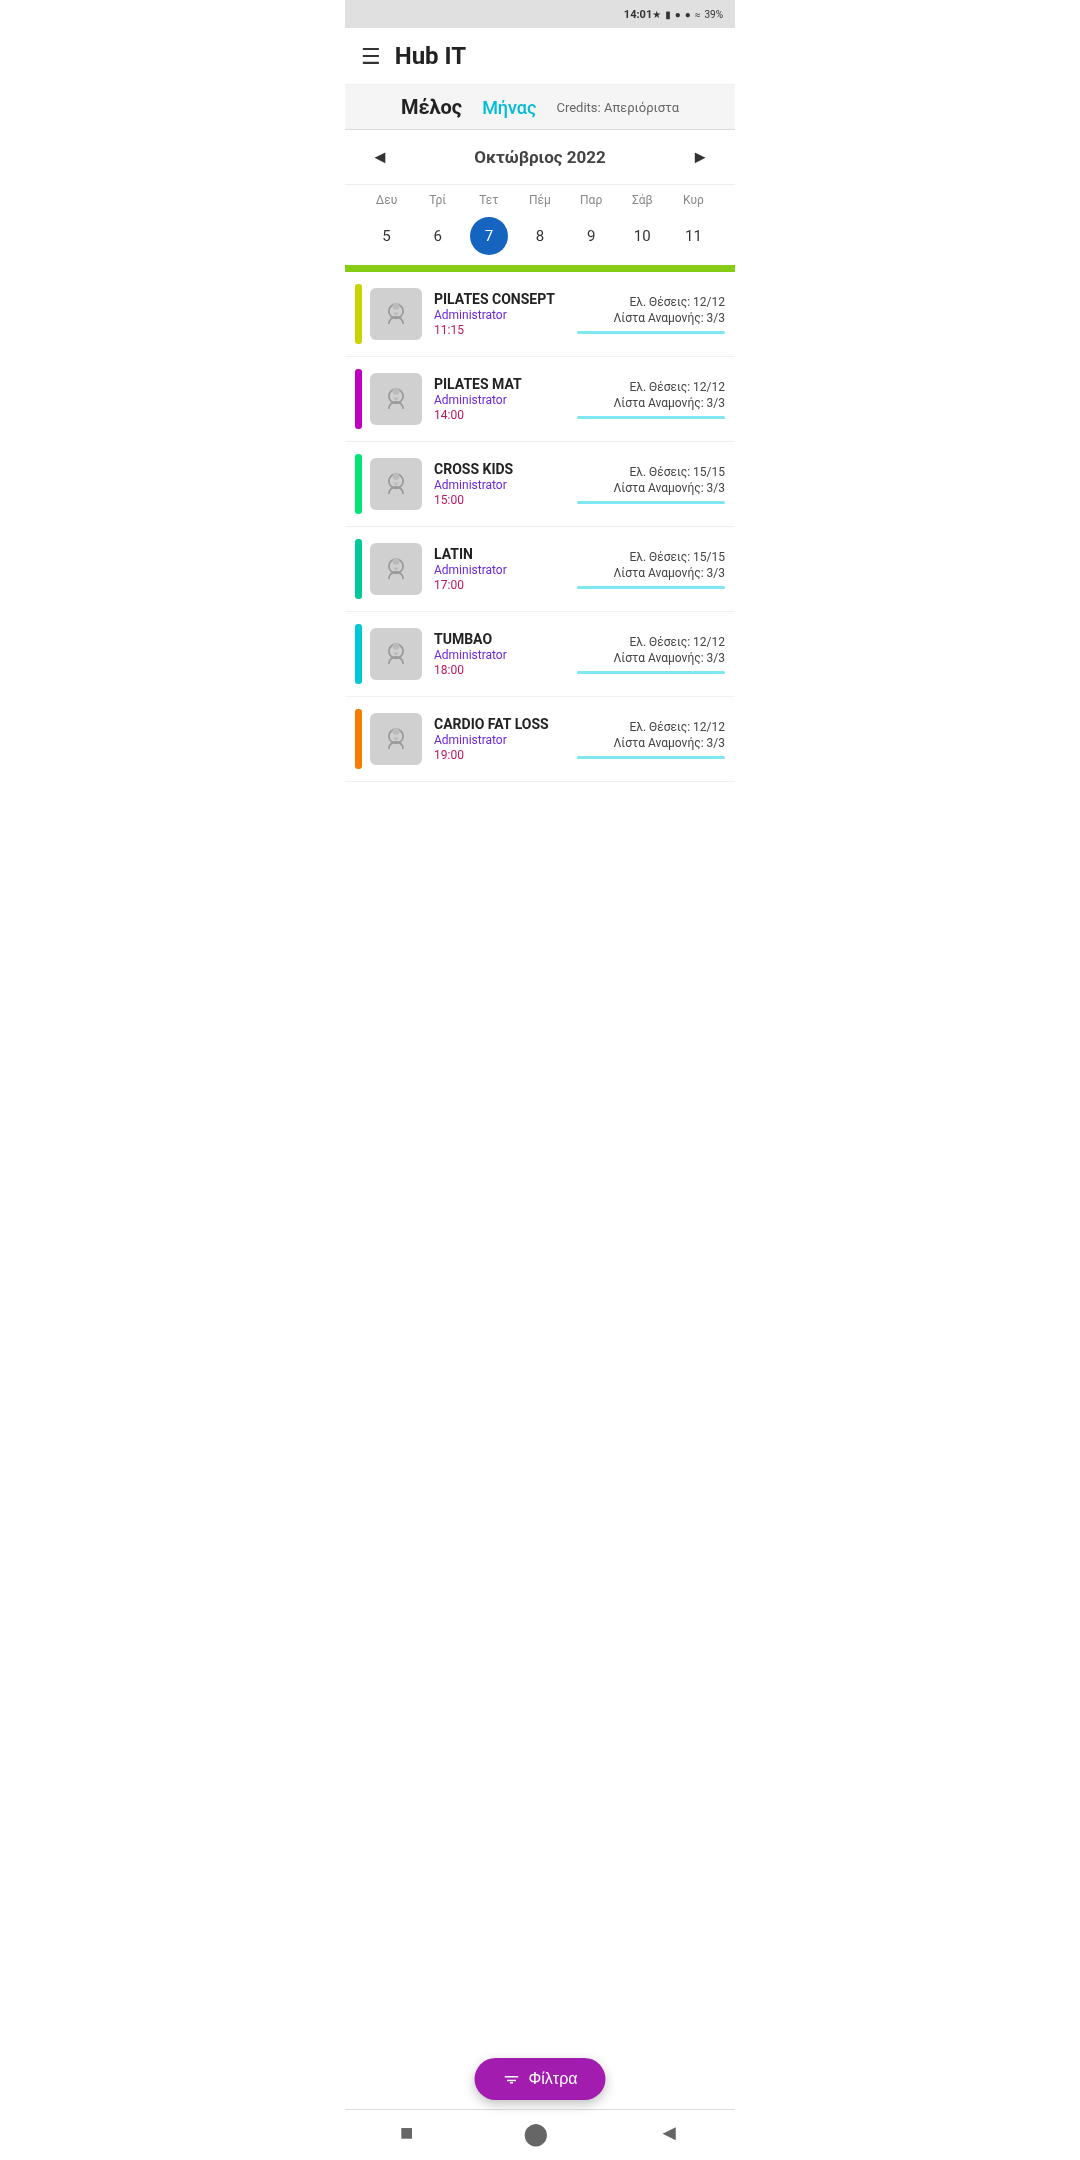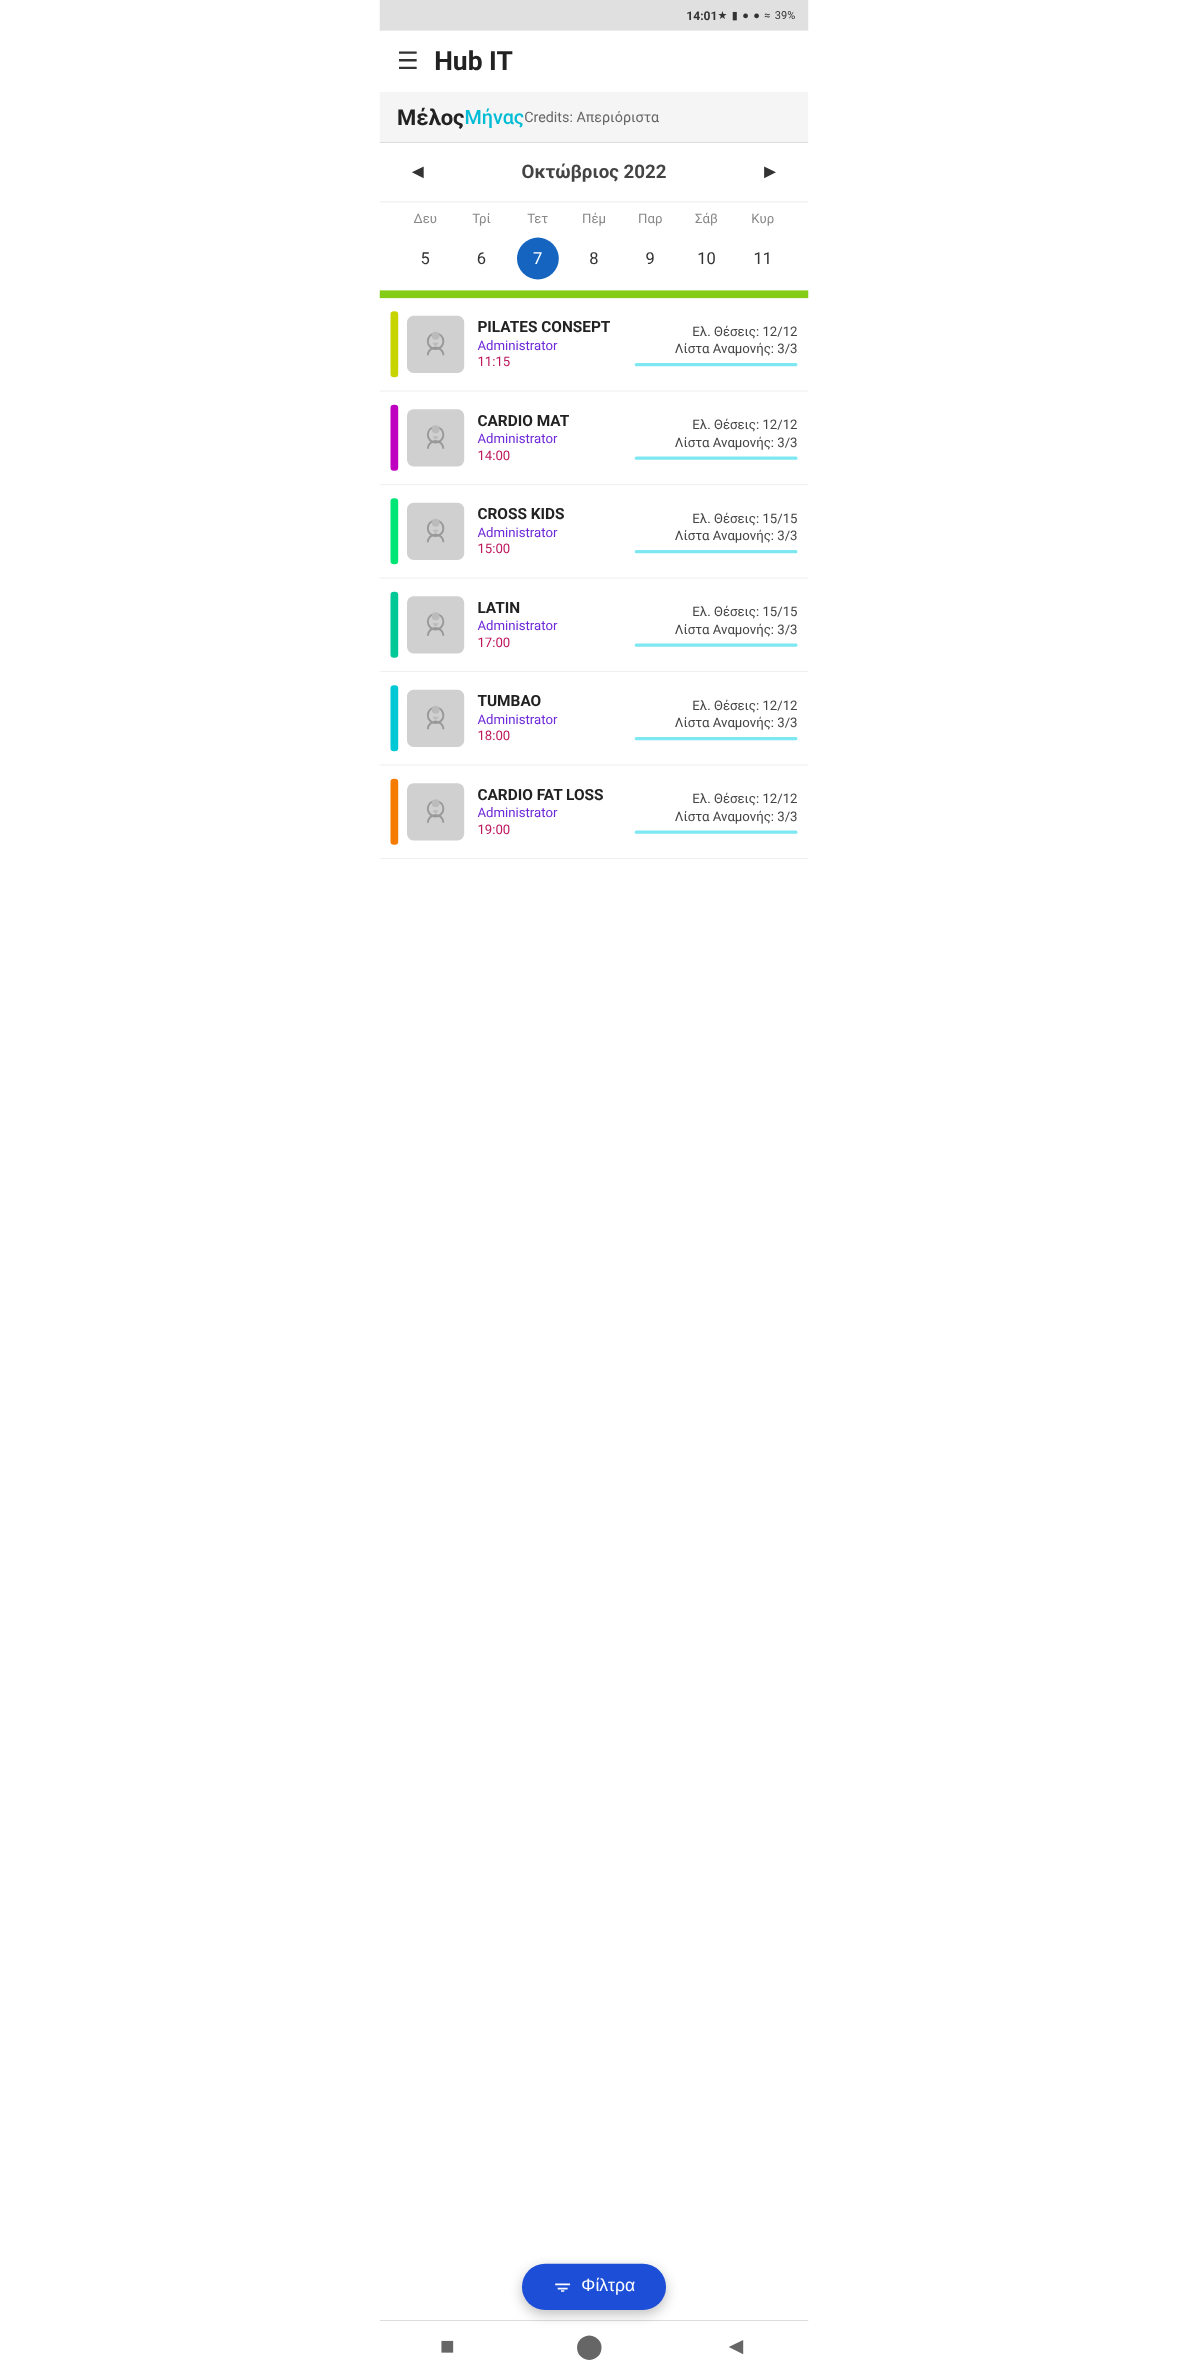--- a/index.html
+++ b/index.html
@@ -44,25 +44,26 @@
     }
     .app-title {
       font-size: 24px;
       font-weight: bold;
       color: #222;
     }
 
     
     .sub-header {
       display: flex;
-      justify-content: flex-start;
+      justify-content: center;
       align-items: center;
       padding: 10px 16px;
       background: #f5f5f5;
       border-bottom: 1px solid #ddd;
+      gap: 20px;
     }
     .member-label {
       font-size: 20px;
       font-weight: bold;
       color: #222;
     }
     .month-tab {
       font-size: 18px;
       color: #00bcd4;
       font-weight: 500;
@@ -212,21 +213,21 @@
       margin-top: 6px;
       width: 100%;
     }
 
     
     .filter-fab {
       position: fixed;
       bottom: 60px;
       left: 50%;
       transform: translateX(-50%);
-      background: #1d4ed8;
+      background: #a21caf;
       color: #fff;
       border: none;
       border-radius: 30px;
       padding: 12px 28px;
       font-size: 16px;
       display: flex;
       align-items: flex-start;
       gap: 8px;
       cursor: pointer;
       box-shadow: 0 4px 12px rgba(0,0,0,0.25);
@@ -352,21 +353,21 @@
       <div class="color-bar" style="background: rgb(192, 0, 192);"></div>
       <div class="class-icon">
         <svg viewBox="0 0 48 48" xmlns="http://www.w3.org/2000/svg">
       <circle cx="24" cy="20" r="10" fill="none" stroke="#999" stroke-width="2.5"></circle>
       <path d="M14 38c0-5.5 4.5-10 10-10s10 4.5 10 10" fill="none" stroke="#999" stroke-width="2.5"></path>
       <circle cx="24" cy="13" r="5" fill="#bbb"></circle>
       <path d="M20 22 Q24 30 28 22" fill="#bbb"></path>
     </svg>
       </div>
       <div class="class-info">
-        <div class="class-name">CARDIO MAT</div>
+        <div class="class-name">PILATES MAT</div>
         <div class="class-admin">Administrator</div>
         <div class="class-time">14:00</div>
       </div>
       <div class="class-slots">
         <div class="slots-line">Ελ. Θέσεις: 12/12</div>
         <div class="waiting-line">Λίστα Αναμονής: 3/3</div>
         <div class="progress-bar"></div>
       </div>
     </div>
     <div class="class-item">

